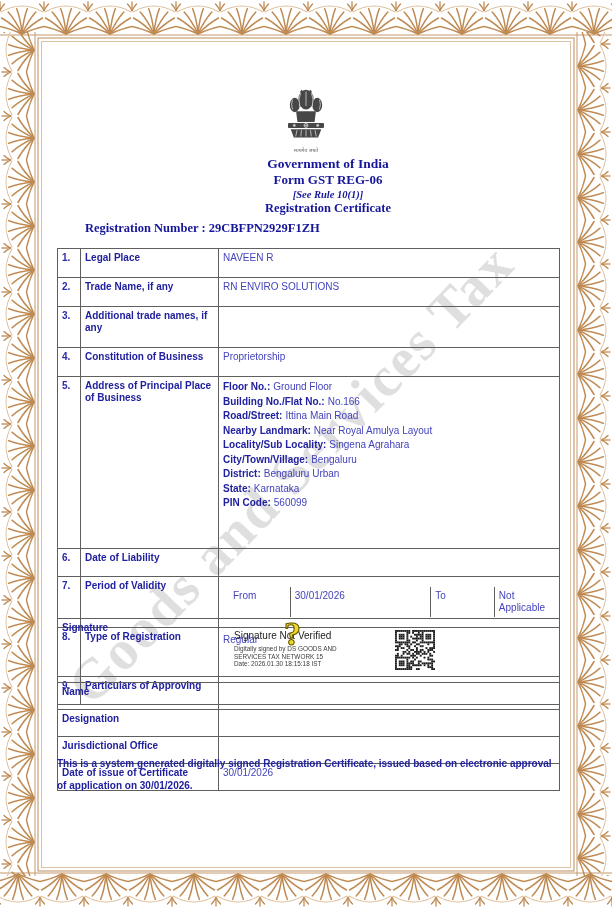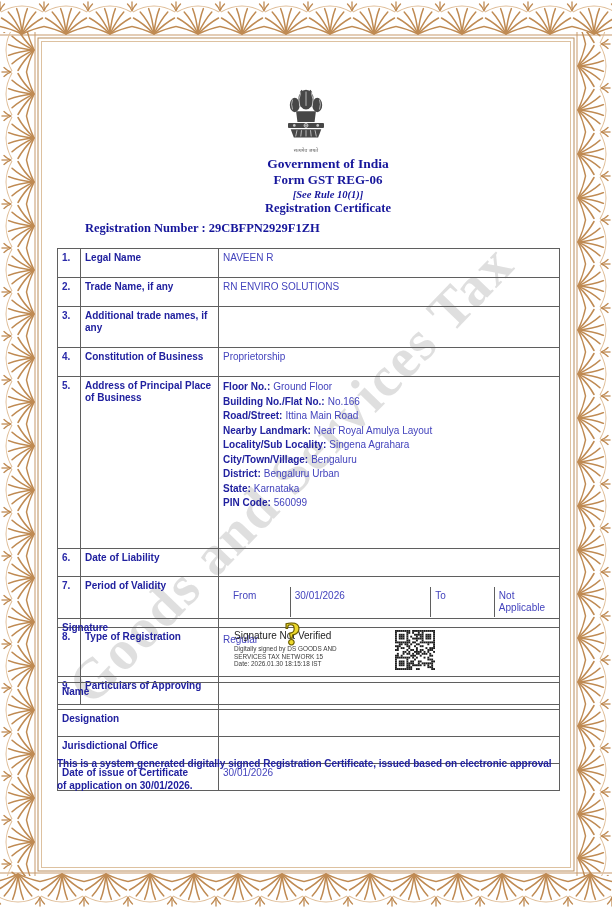--- a/index.html
+++ b/index.html
@@ -136,21 +136,21 @@
 
     <table class="main-table">
       <colgroup>
           <col style="width:23px">
           <col style="width:138px">
           <col style="width:341px">
         </colgroup>
       <tbody>
           <tr class="h22">
         <td class="sno">1.</td>
-        <td class="lbl">Legal Name</td>
+        <td class="lbl">Legal Place</td>
         <td class="val">NAVEEN R</td>
       </tr>
       <tr class="h22">
         <td class="sno">2.</td>
         <td class="lbl">Trade Name, if any</td>
         <td class="val">RN ENVIRO SOLUTIONS</td>
       </tr>
       <tr class="h34">
         <td class="sno">3.</td>
         <td class="lbl">Additional trade names, if any</td>

